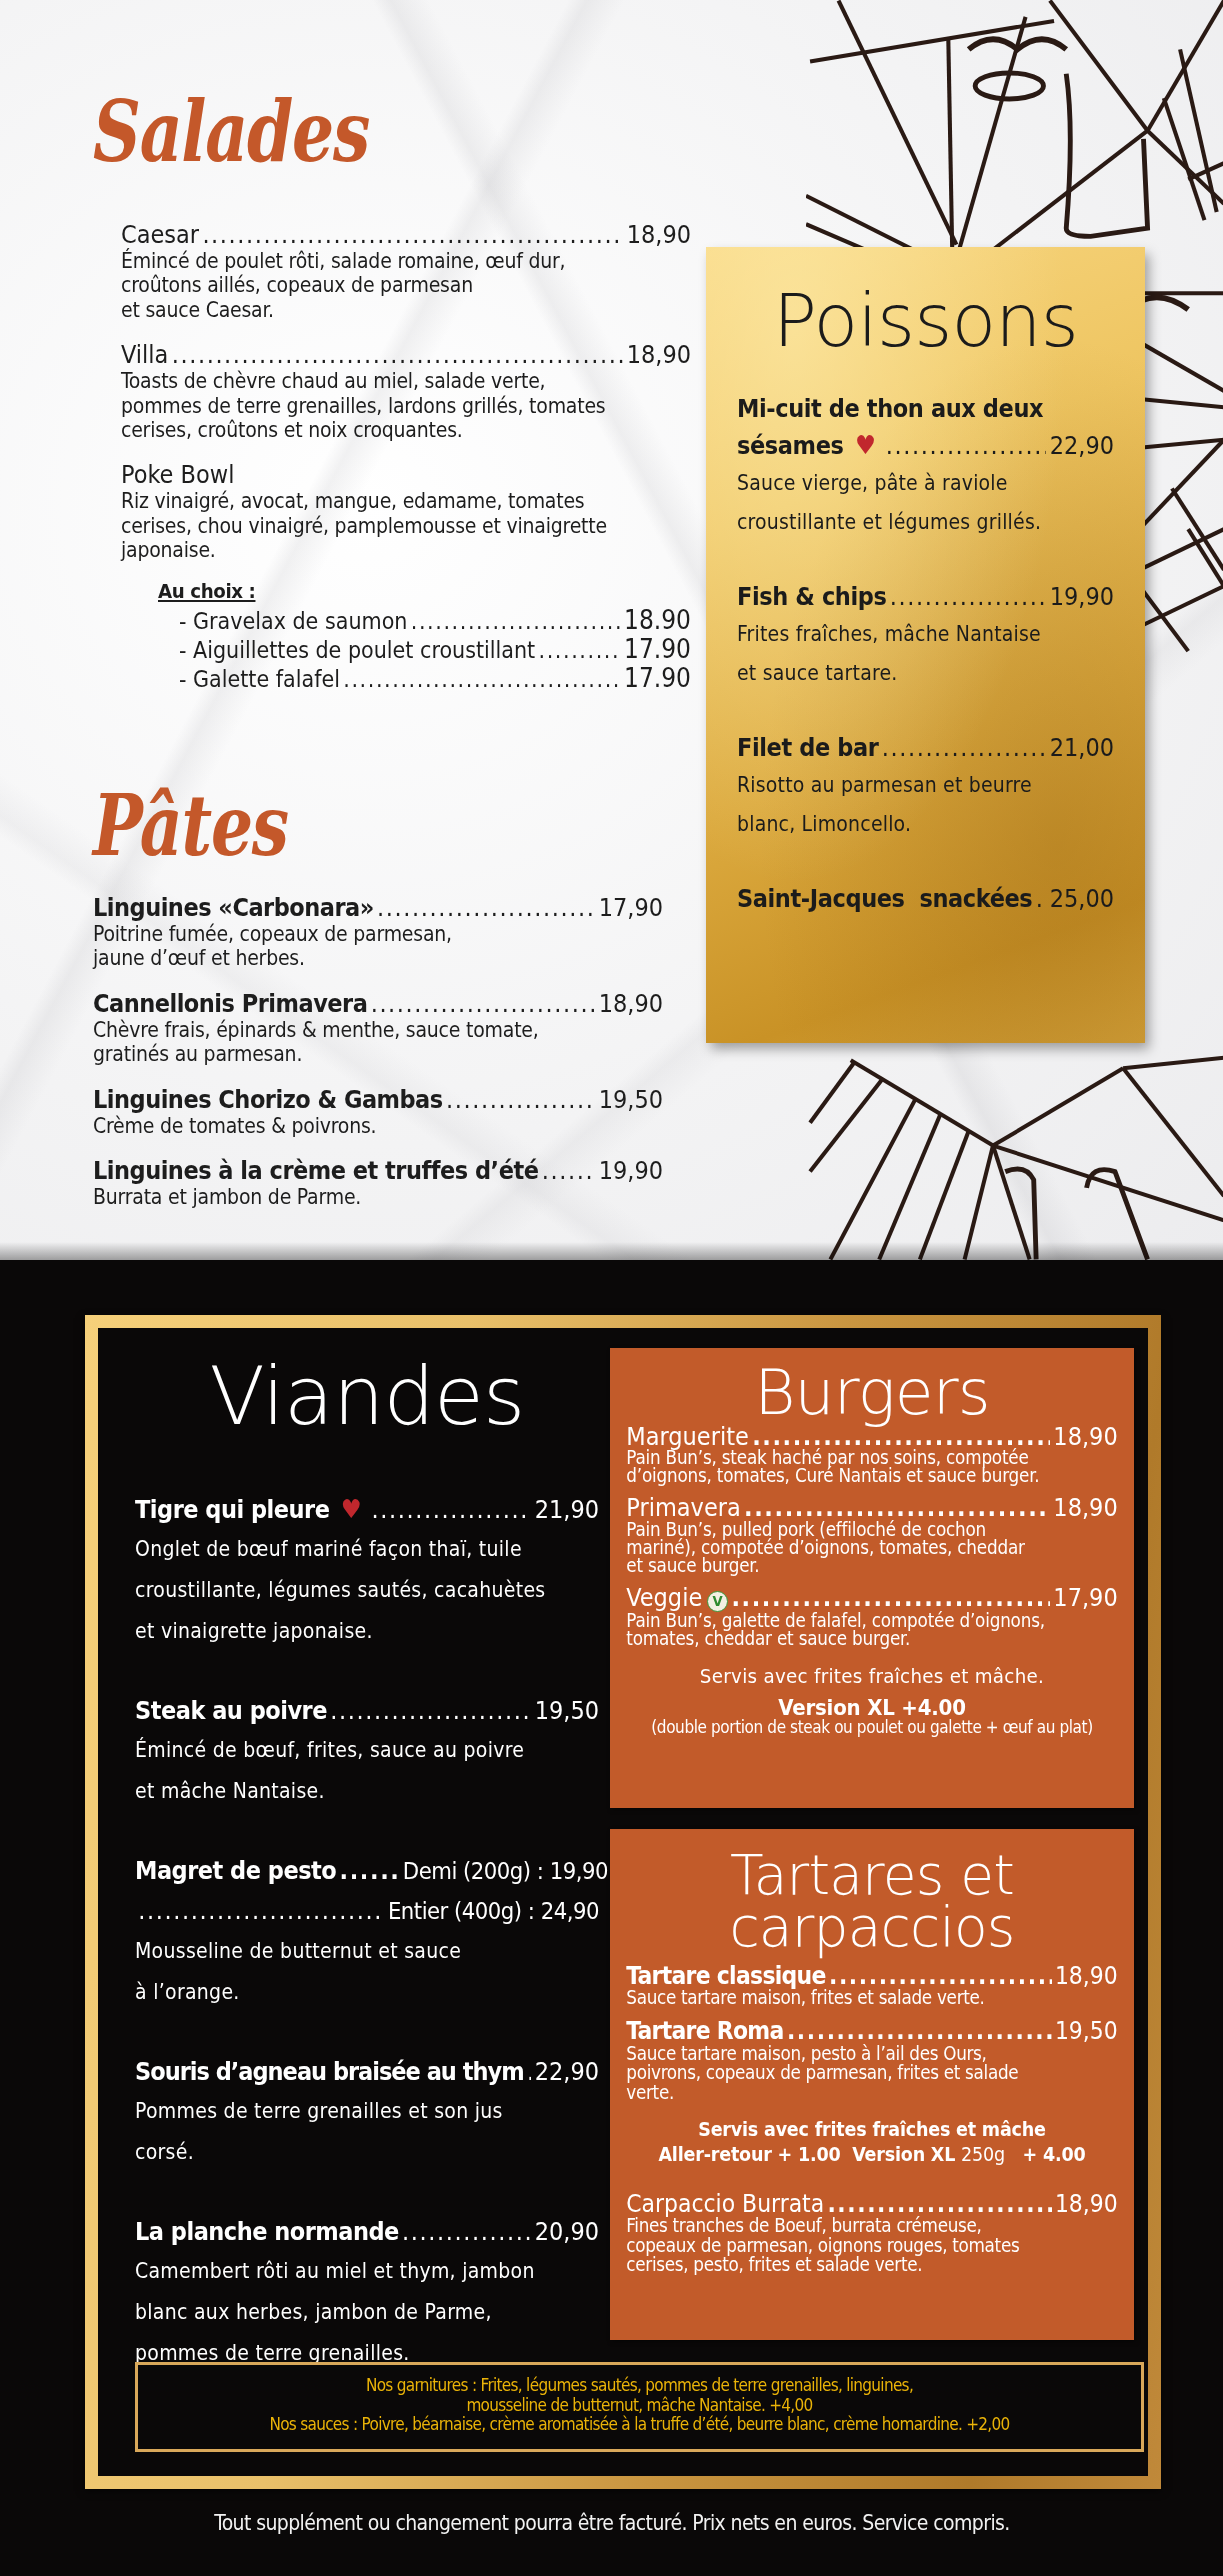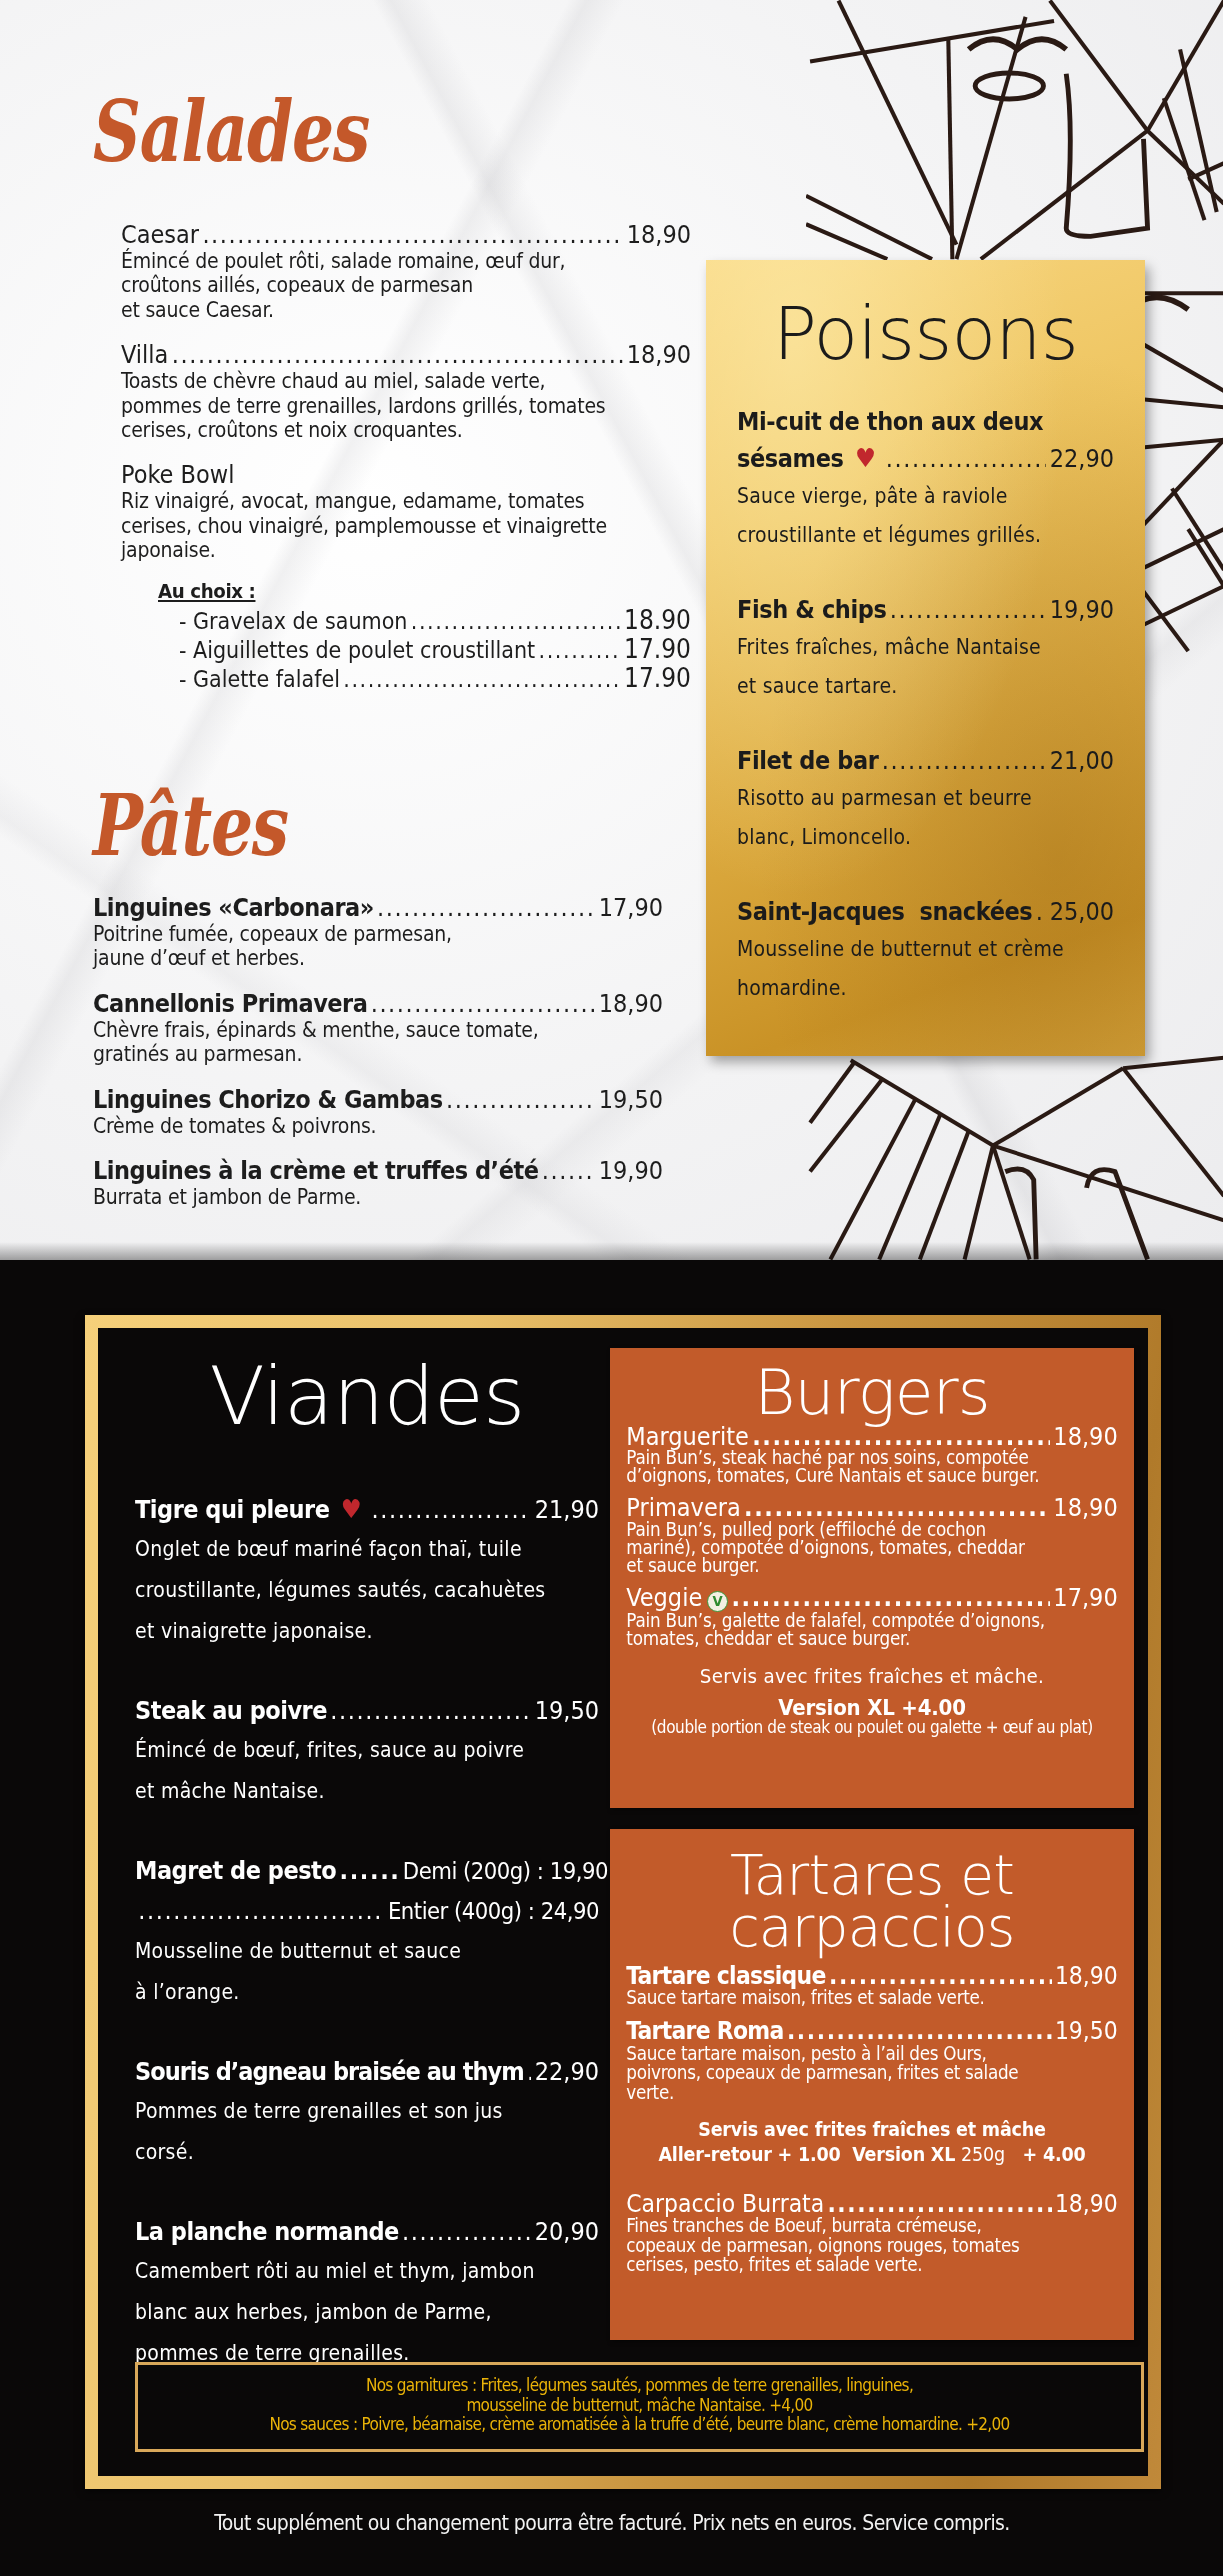--- a/index.html
+++ b/index.html
@@ -40,21 +40,21 @@
   .dots::before { content: "......................................................................................................................................................"; }
   .price { white-space: nowrap; }
   .desc { font-size: 21px; line-height: 24.4px; letter-spacing: -0.2px; transform-origin: left; }
   .choix { margin-left: 37px; margin-top: 16.3px; }
   .choix-label { font-size: 20.3px; font-weight: bold; text-decoration: underline; letter-spacing: -0.4px; margin-bottom: 3.3px; }
   .choix-row { display: flex; align-items: baseline; font-size: 23px; line-height: 28px; padding-left: 21px; }
   .choix-row .price { font-size: 26px; }
 
   
   .poissons {
-    position: absolute; left: 706px; top: 260px; width: 439px; height: 796px;
+    position: absolute; left: 706px; top: 247px; width: 439px; height: 796px;
     background:
       radial-gradient(ellipse at 20% 10%, rgba(255,240,180,0.55), transparent 55%),
       radial-gradient(ellipse at 80% 75%, rgba(150,100,20,0.35), transparent 60%),
       linear-gradient(160deg, #f8d680 0%, #eec561 30%, #dcaa3f 60%, #c99226 85%, #d4a23a 100%);
     box-shadow: 4.9px 6.5px 11.4px rgba(0,0,0,0.35);
     padding: 33px 31px 0 31px; color: #1b1b1b;
   }
   .poissons-title { text-align: center; font-family: "DejaVu Sans", sans-serif; font-weight: 300; font-size: 73px; letter-spacing: -0.8px; line-height: 81px; margin-bottom: 29px; }
   .p-item { margin-bottom: 36px; }
   .p-head { display: flex; align-items: baseline; font-size: 25px; line-height: 37px; }
@@ -304,24 +304,20 @@
           <div>Risotto au parmesan et beurre</div>
           <div>blanc, Limoncello.</div>
         </div>
     </div>
     <div class="p-item">
       <div class="p-head">
           <span class="item-name" style="white-space:pre">Saint-Jacques  snackées</span>
           <span class="dots"></span>
           <span class="price">25,00</span>
         </div>
-      <div class="p-desc">
-          <div>Mousseline de butternut et crème</div>
-          <div>homardine.</div>
-        </div>
     </div>
   </div>
 </div>
 
 <div class="bottom">
   <div class="gold-frame">
     <div class="frame-inner">
 
       <div class="viandes">
         <div class="viandes-title">Viandes</div>

